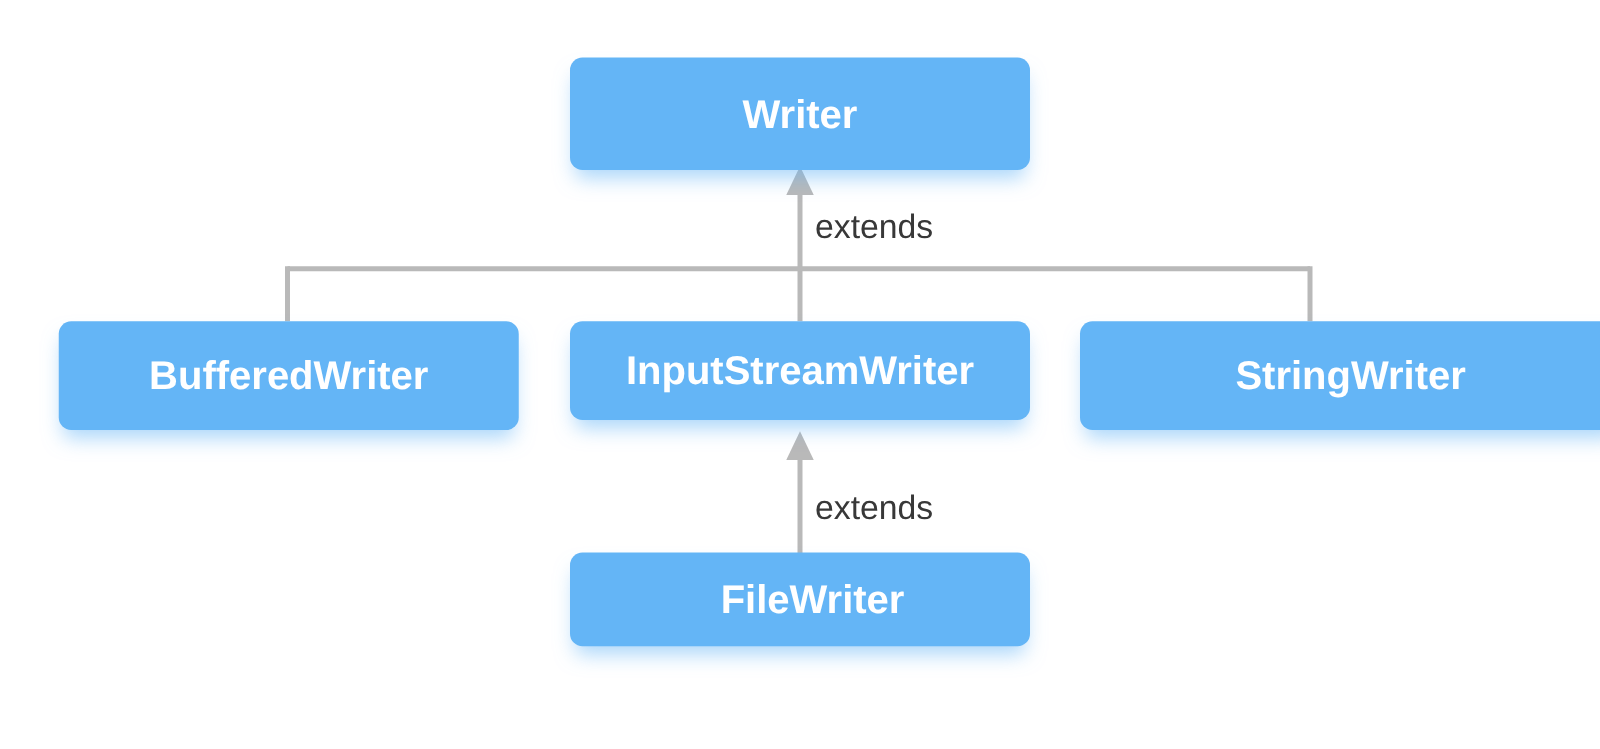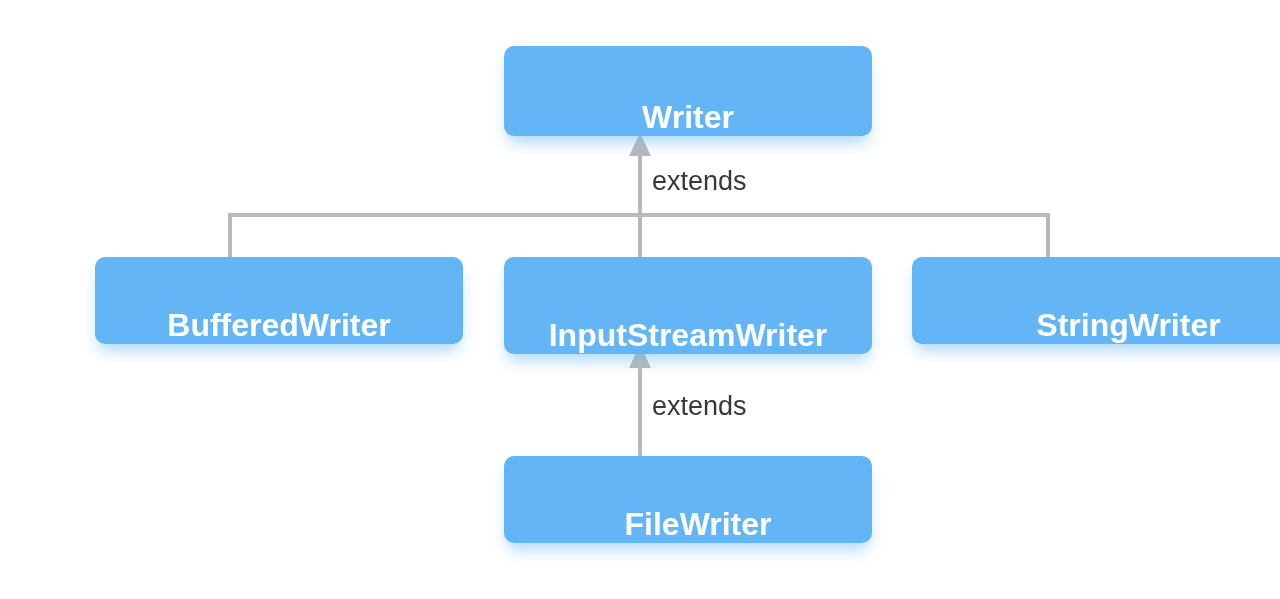--- a/index.html
+++ b/index.html
@@ -33,33 +33,32 @@
   }
   .connectors polygon {
     fill: var(--connector);
     stroke: none;
   }
   .node {
     position: absolute;
     background: var(--node-fill);
     border-radius: 10px;
     display: flex;
-    align-items: flex-end;
+    align-items: center;
     justify-content: center;
     color: var(--node-text);
     font-size: 32px;
     font-weight: bold;
     box-shadow: 0 10px 16px -4px rgba(100, 181, 246, 0.55);
-    margin-left: 48px;
   }
   .node-writer            { left: 456px; top:  46px; width: 368px; height: 90px; }
   .node-bufferedwriter    { left:  47px; top: 257px; width: 368px; height: 87px; }
-  .node-inputstreamwriter { left: 456px; top: 257px; width: 368px; height: 97px; }
+  .node-inputstreamwriter { left: 456px; top: 257px; width: 368px; height: 79px; }
   .node-stringwriter      { left: 864px; top: 257px; width: 433px; height: 87px; }
-  .node-filewriter        { left: 456px; top: 456px; width: 368px; height: 87px; padding-left: 20px; }
+  .node-filewriter        { left: 456px; top: 442px; width: 368px; height: 75px; padding-left: 20px; }
   .edge-label {
     position: absolute;
     color: var(--label-text);
     font-size: 27px;
     font-weight: normal;
     line-height: 30px;
     white-space: nowrap;
   }
   .edge-label-top    { left: 652px; top: 166px; }
   .edge-label-bottom { left: 652px; top: 391px; }

